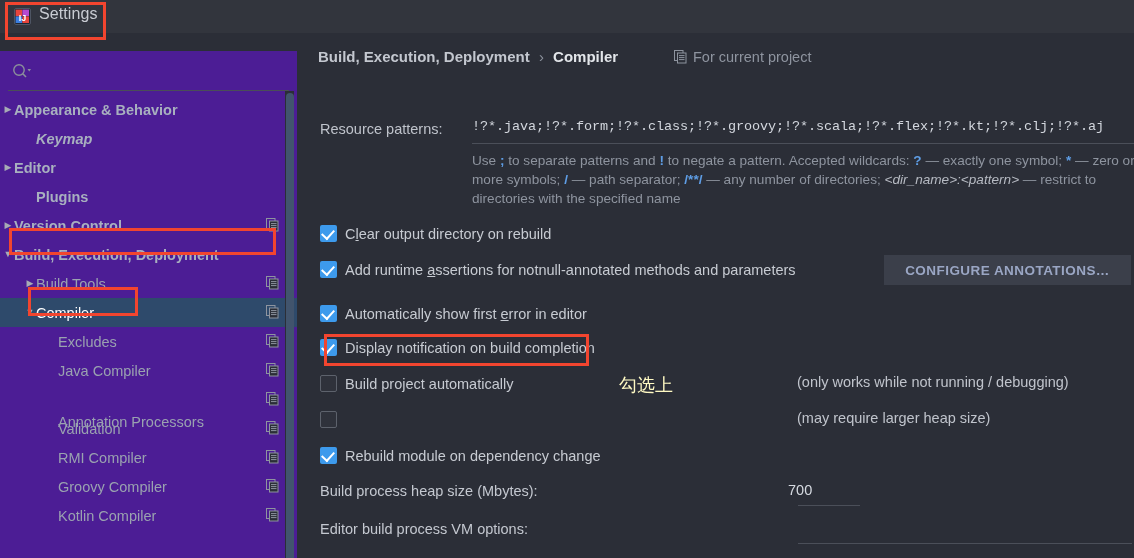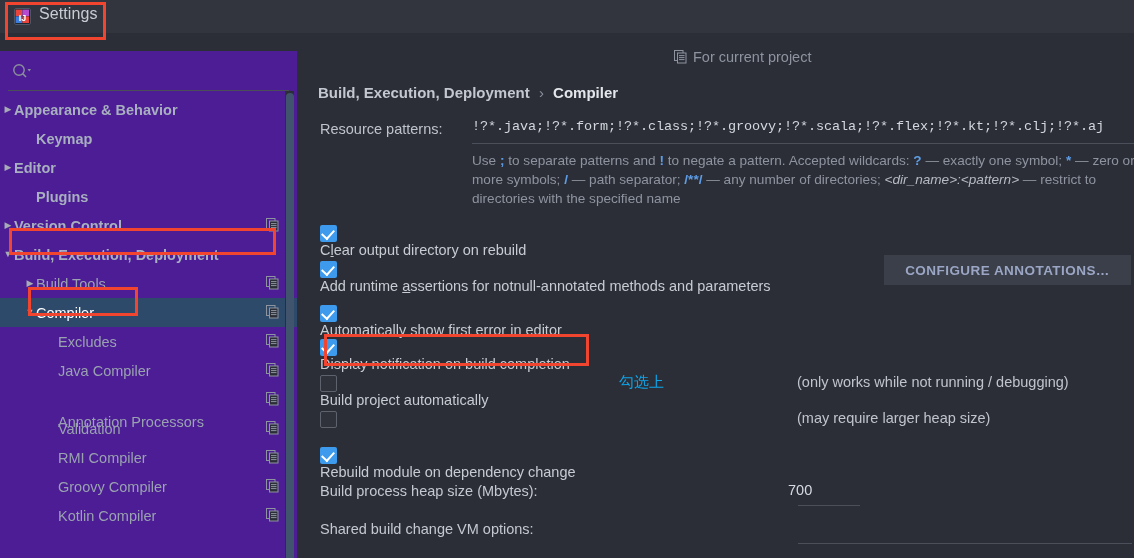--- a/index.html
+++ b/index.html
@@ -133,21 +133,20 @@
     width: 837px; height: 525px;
     background: #2b2e37;
   }
   .crumb {
     position: absolute;
     left: 21px; top: 15px;
     font-size: 15px;
     font-weight: bold;
     color: #c3c7cf;
     white-space: nowrap;
-    margin-top: 36px;
   }
   .crumb .sep {
     font-weight: normal;
     color: #8c929d;
     padding: 0 5px;
   }
   .crumb .leaf { color: #e3e6ea; }
   .for-proj {
     position: absolute;
     left: 377px; top: 16px;
@@ -190,23 +189,22 @@
     line-height: 19px;
     color: #8e949f;
   }
   .rp-hint .hl { color: #5f9ee6; font-weight: bold; }
   .rp-hint .it { font-style: italic; color: #b6bac2; }
 
   
   .cbrow {
     position: absolute;
     display: flex;
-    align-items: flex-start;
-    white-space: nowrap;
-    flex-direction: column;
+    align-items: flex-end;
+    white-space: nowrap;
   }
   .cb {
     width: 17px; height: 17px;
     box-sizing: border-box;
     flex: 0 0 auto;
     margin-right: 8px;
     border-radius: 2px;
   }
   .cb.on {
     background: #3d9aec;
@@ -243,22 +241,22 @@
   }
 
   .side-note {
     position: absolute;
     font-size: 14.5px;
     color: #c0c4cc;
     white-space: nowrap;
   }
   .cn-note {
     position: absolute;
-    font-size: 15px;
-    color: #0ea5e9;
+    font-size: 18px;
+    color: #fef9c3;
     white-space: nowrap;
   }
 
   .fld-label {
     position: absolute;
     font-size: 14.5px;
     color: #c4c8d0;
     white-space: nowrap;
   }
   .fld-input {
@@ -312,21 +310,21 @@
       <input style="position: absolute; left: 38px; top: 9px; width: 240px; height: 22px; background: transparent; border: none; outline: none; color: rgb(196, 200, 208); font-family: &quot;Liberation Sans&quot;, sans-serif; font-size: 14px;" placeholder="">
     </div>
     <div class="search-underline"></div>
 
     <div class="tree" id="tree">
         <div class="tree-row bold">
           <span class="tw collapsed" style="left: 0px;"></span>
           <span class="tree-label" style="left: 14px; max-width: 246px; overflow: hidden; display: inline-block;">Appearance &amp; Behavior</span>
         </div>
         <div class="tree-row bold">
-          <span class="tree-label" style="left: 36px; max-width: 224px; overflow: hidden; display: inline-block;">Keymap</span>
+          <span class="tree-label" style="left: 36px; max-width: 224px; overflow: hidden; display: inline-block; font-style: italic;">Keymap</span>
         </div>
         <div class="tree-row bold">
           <span class="tw collapsed" style="left: 0px;"></span>
           <span class="tree-label" style="left: 14px; max-width: 246px; overflow: hidden; display: inline-block;">Editor</span>
         </div>
         <div class="tree-row bold">
           <span class="tree-label" style="left: 36px; max-width: 224px; overflow: hidden; display: inline-block;">Plugins</span>
         </div>
         <div class="tree-row bold">
           <span class="tw collapsed" style="left: 0px;"></span>
@@ -505,21 +503,21 @@
 
     <div class="side-note" style="left:500px;top:341px;">(only works while not running / debugging)</div>
     <div class="side-note" style="left:500px;top:377px;">(may require larger heap size)</div>
 
     <div class="cn-note" style="left:322px;top:340px;">勾选上</div>
 
     <div class="fld-label" style="left:23px;top:450px;text-align:right;">Build process heap size (Mbytes):</div>
     <div class="fld-input" style="left:491px;top:449px;">700</div>
     <div class="fld-underline" style="left:501px;top:472px;width:62px;"></div>
 
-    <div class="fld-label" style="left:23px;top:488px;">Shared build change VM options:</div>
+    <div class="fld-label" style="left:23px;top:488px;">Editor build process VM options:</div>
     <div class="fld-input" style="left:503px;top:487px;"></div>
     <div class="fld-underline" style="left:501px;top:510px;width:334px;"></div>
 
     <div class="fld-input" style="left:503px;top:525px;"></div>
 
     <div class="wm" style="left:586px;top:524px;">https://blog.csdn.net/nanhuaibeian</div>
   </div>
 
   <div class="redbox" style="left:324px;top:334px;width:265px;height:32px;"></div>
 

